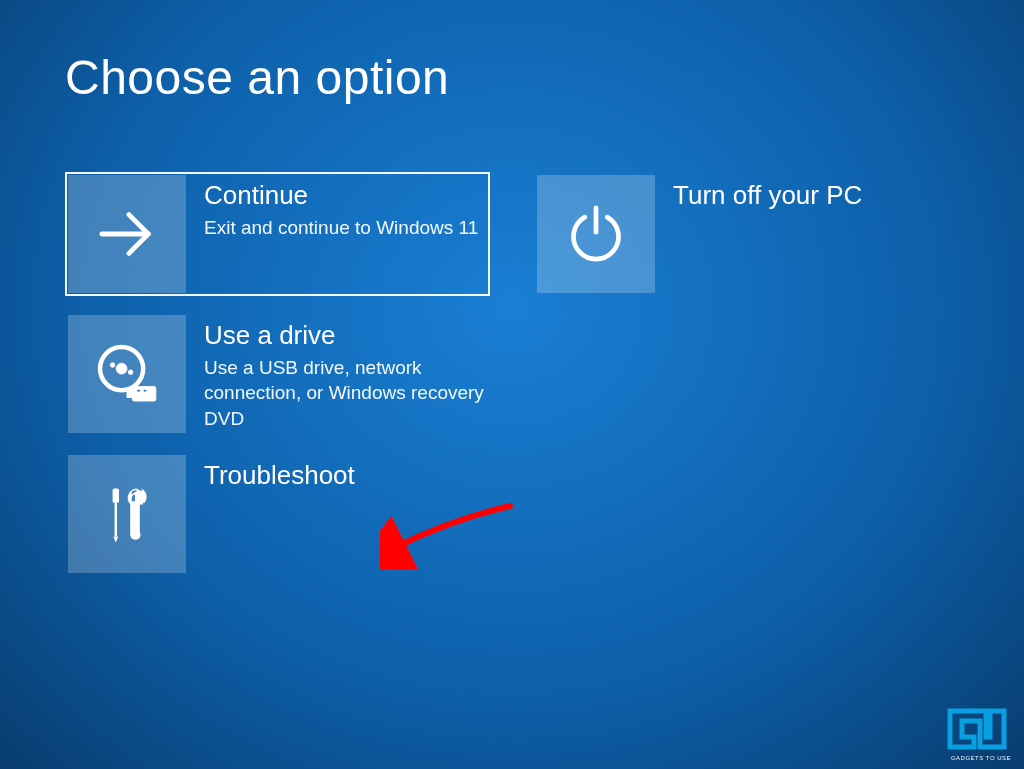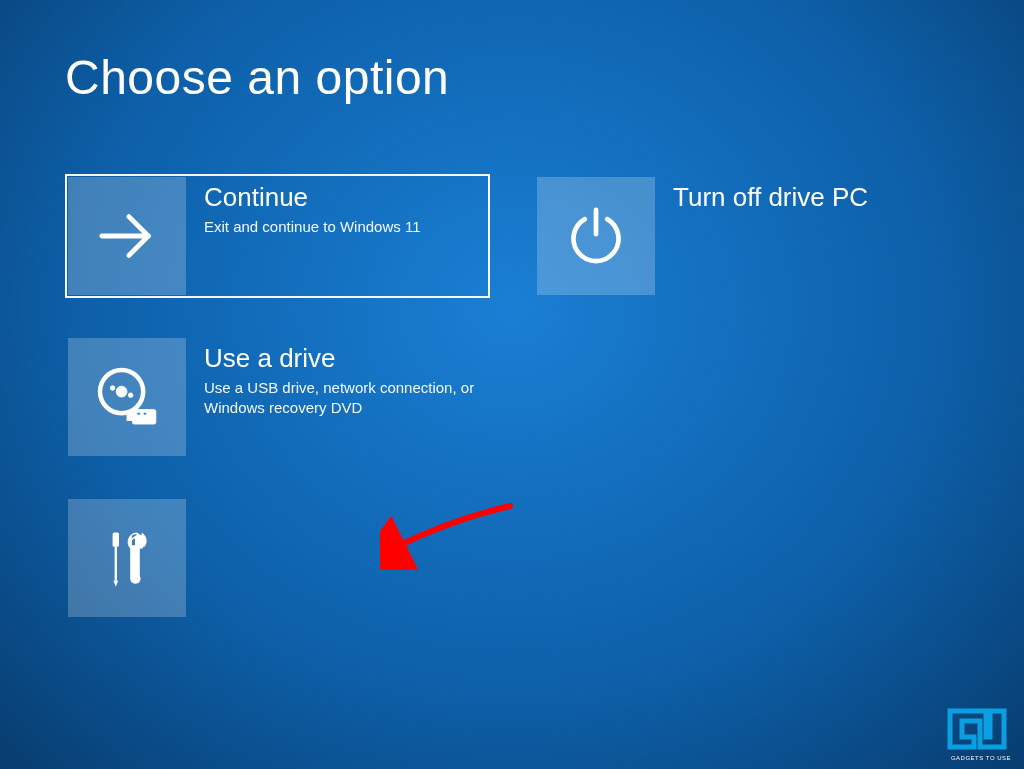--- a/index.html
+++ b/index.html
@@ -15,32 +15,31 @@
       color: #ffffff;
       overflow: hidden;
       position: relative;
     }
     .screen {
       padding: 50px 65px;
     }
     h1.title {
       font-size: 48px;
       font-weight: 300;
-      margin-bottom: 48px;
+      margin-bottom: 67px;
       letter-spacing: 0.5px;
     }
     .options-grid {
       display: flex;
       flex-direction: column;
       gap: 16px;
     }
     .row {
       display: flex;
       gap: 44px;
-      margin-top: 21px;
     }
     .option {
       display: flex;
       align-items: flex-start;
       width: 455px;
       cursor: pointer;
       padding: 3px;
     }
     .option.selected {
       border: 2px solid rgba(255,255,255,0.95);
@@ -59,21 +58,21 @@
       padding: 6px 0 0 18px;
       flex: 1;
     }
     .opt-title {
       font-size: 26px;
       font-weight: 300;
       margin-bottom: 5px;
       line-height: 1.1;
     }
     .opt-desc {
-      font-size: 15px;
+      font-size: 19px;
       font-weight: 400;
       line-height: 1.35;
       color: rgba(255,255,255,0.95);
       max-width: 290px;
     }
     .arrow-annotation {
       position: absolute;
       left: 380px;
       top: 500px;
       pointer-events: none;
@@ -110,21 +109,21 @@
       </div>
 
       <div class="option">
         <div class="icon-box">
           <svg width="60" height="60" viewBox="0 0 64 64" fill="none" stroke="#ffffff" stroke-width="5" stroke-linecap="round">
             <path d="M20 14 A24 24 0 1 0 44 14"></path>
             <line x1="32" y1="4" x2="32" y2="30"></line>
           </svg>
         </div>
         <div class="text-box">
-          <div class="opt-title">Turn off drive PC</div>
+          <div class="opt-title">Turn off your PC</div>
         </div>
       </div>
     </div>
 
     <div class="row">
 
       <div class="option">
         <div class="icon-box">
           <svg width="72" height="72" viewBox="0 0 80 80" fill="none" stroke="#ffffff">
             <circle cx="34" cy="34" r="24" stroke-width="5"></circle>
@@ -155,20 +154,21 @@
             <polygon points="23,68 29,68 26,76"></polygon>
 
             <path d="M52 8 a12 12 0 0 0 -8 20 l0 38 a6 6 0 0 0 12 0 l0 -38 a12 12 0 0 0 -4 -20 z M52 10 l0 14 l-6 0 l0 -12 a10 10 0 0 1 6 -2 z"></path>
             <path d="M44 24 a12 12 0 0 1 20 -10 l-4 2 l0 12 l-10 0 l0 -12 l-2 0 a12 12 0 0 0 -4 8 z" fill="#ffffff"></path>
             <rect x="47" y="28" width="8" height="34" fill="#ffffff"></rect>
             <circle cx="51" cy="66" r="6" fill="#ffffff"></circle>
             <path d="M58 8 a12 12 0 0 1 4 18 l-3 0 l0 -14 z" fill="#ffffff"></path>
           </svg>
         </div>
         <div class="text-box">
+          <div class="opt-title">Troubleshoot</div>
         </div>
       </div>
     </div>
 
   </div>
 </div>
 
 <div class="arrow-annotation">
   <svg width="140" height="70" viewBox="0 0 140 70">
     <defs>

